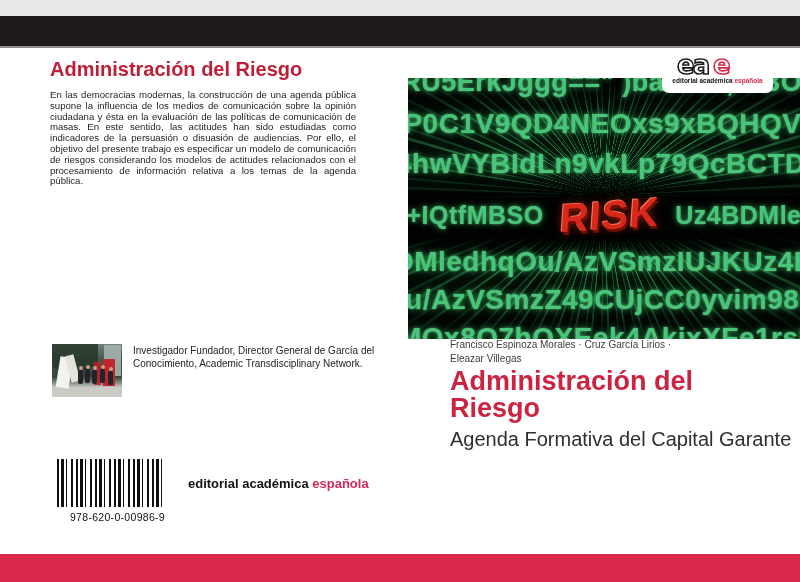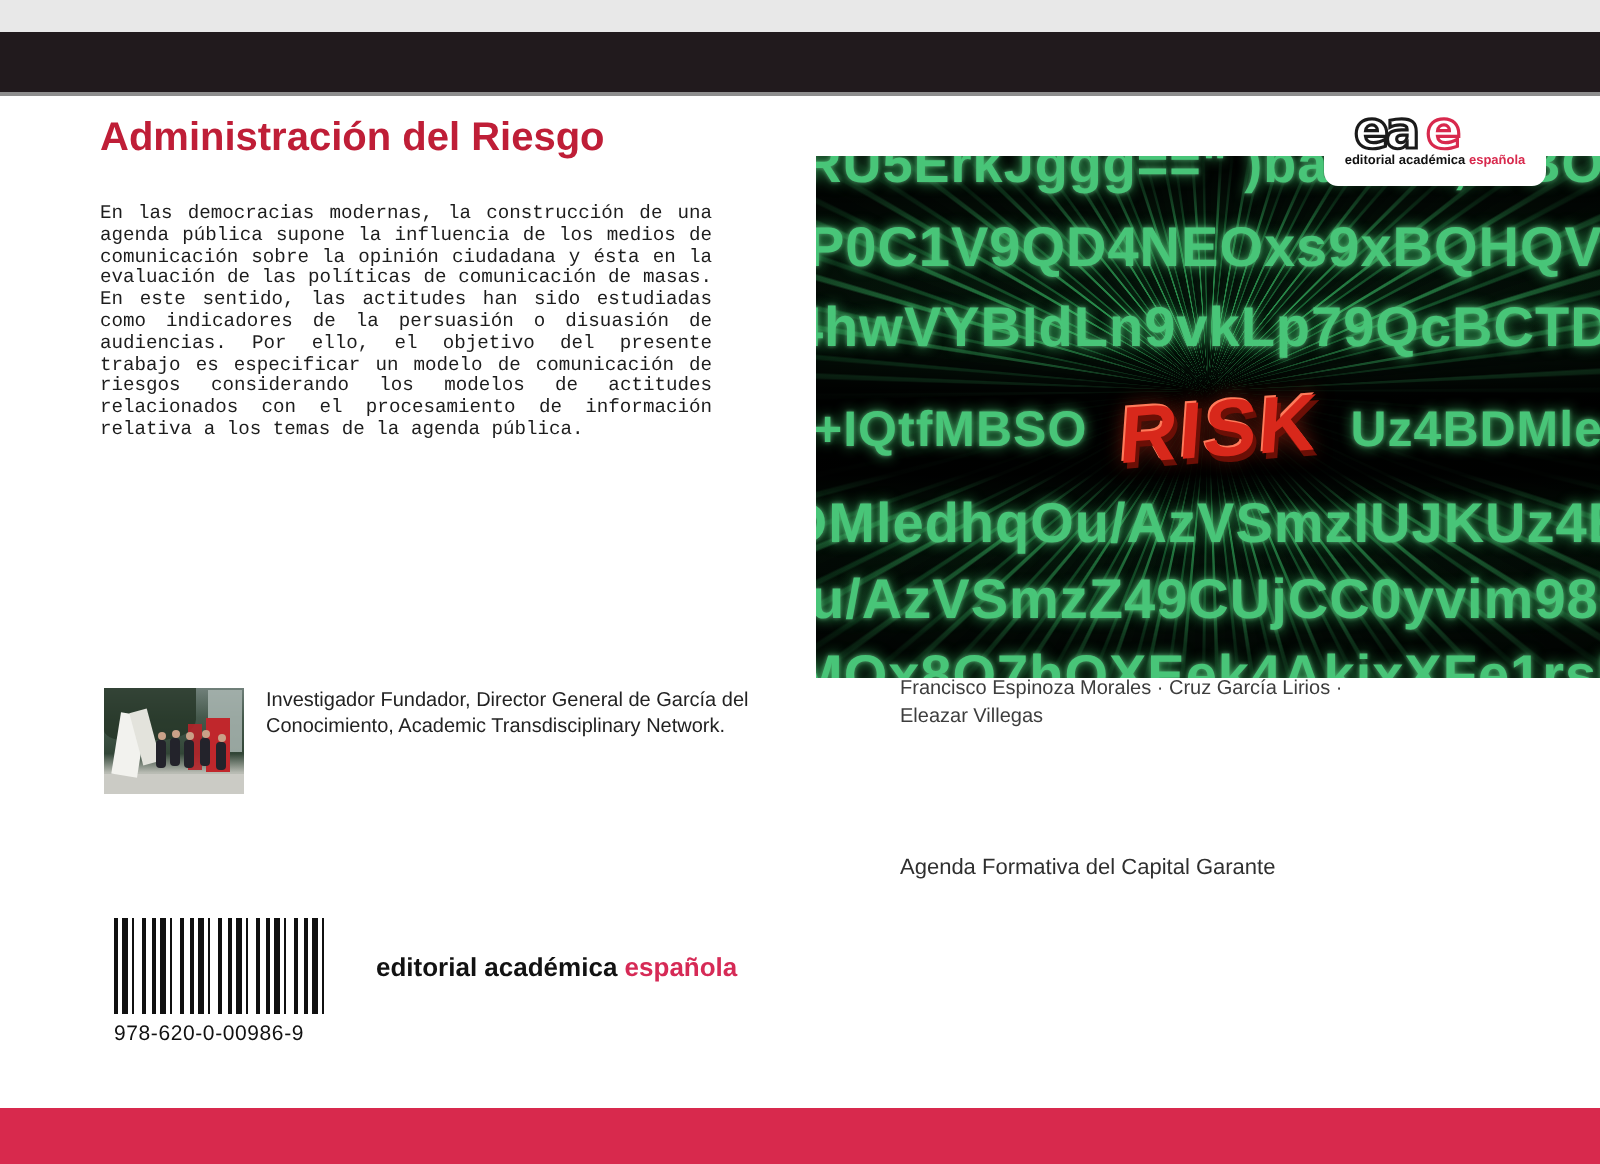--- a/index.html
+++ b/index.html
@@ -5,41 +5,41 @@
   html,body{margin:0;padding:0;background:#e8e8e8;}
   #canvas{position:relative;width:800px;height:582px;background:#ffffff;overflow:hidden;
           font-family:"Liberation Sans",sans-serif;margin:16px auto;}
 
   
   .topbar{position:absolute;left:0;top:0;width:800px;height:30px;background:#211a1d;border-bottom:2px solid #8d8d8d;}
   .redbar{position:absolute;left:0;top:538px;width:800px;height:44px;background:#d8294d;}
 
   
   .b-title{position:absolute;left:50px;top:42px;font-size:20px;font-weight:bold;color:#bf1e37;white-space:nowrap;}
-  .b-body{position:absolute;left:50px;top:86px;width:306px;font-size:9.6px;line-height:10.8px;
-          color:#1d1d1d;text-align:justify;font-family:Liberation Mono, monospace;}
+  .b-body{position:absolute;left:50px;top:74px;width:306px;font-size:9.6px;line-height:10.8px;
+          color:#1d1d1d;text-align:justify;}
   .photo{position:absolute;left:52px;top:328px;width:70px;height:53px;overflow:hidden;
          background:linear-gradient(180deg,#70807a 0,#45594c 28%,#324637 62%,#b9bcb4 80%,#c7c7c1 100%);}
   .ph-building{position:absolute;right:1px;top:1px;width:17px;height:31px;background:#a9b6b2;opacity:.85;}
   .ph-foliage{position:absolute;left:0;top:0;width:46px;height:26px;background:#243525;opacity:.8;border-radius:0 0 40% 20%;}
   .ph-sculpt1{position:absolute;left:6px;top:13px;width:13px;height:31px;background:#f2f2ee;transform:rotate(9deg);}
   .ph-sculpt2{position:absolute;left:16px;top:11px;width:9px;height:27px;background:#e3e3dc;transform:rotate(-15deg);}
   .ph-red1{position:absolute;right:7px;top:15px;width:12px;height:27px;background:#c0272c;}
   .ph-red2{position:absolute;right:21px;top:18px;width:7px;height:23px;background:#b5242a;opacity:.9;}
   .ph-ground{position:absolute;left:0;bottom:0;width:100%;height:10px;background:#cbcbc5;}
   .person{position:absolute;width:5px;height:14px;background:#23232b;border-radius:2px;}
   .person::before{content:'';position:absolute;top:-4px;left:.5px;width:4px;height:4px;border-radius:50%;background:#c9a188;}
   .bio{position:absolute;left:133px;top:329px;width:242px;font-size:10px;line-height:12.5px;color:#222;}
   .pub-line{position:absolute;left:188px;top:460px;font-size:13px;font-weight:bold;color:#121212;white-space:nowrap;}
   .pub-red{color:#d62a56;}
   .barcode{position:absolute;left:57px;top:443px;width:108px;}
   .barcode-bars{width:108px;height:48px;background:
       repeating-linear-gradient(90deg,#101010 0 2px,#fff 2px 4px,#101010 4px 7px,#fff 7px 9px,
       #101010 9px 10px,#fff 10px 14px,#101010 14px 16px,#fff 16px 19px);}
-  .isbn{width:108px;text-align:left;font-size:10.5px;color:#111;margin-top:4px;letter-spacing:.3px;}
+  .isbn{width:108px;text-align:right;font-size:10.5px;color:#111;margin-top:4px;letter-spacing:.3px;}
 
   
   .cover-image{position:absolute;left:408px;top:62px;width:392px;height:261px;overflow:hidden;
      background:
        radial-gradient(ellipse at 50% 45%, rgba(0,0,0,0) 0 28%, rgba(0,0,0,.45) 72%, rgba(0,0,0,.7) 100%),
        repeating-conic-gradient(from -90deg at 50% 45%, #05170b 0deg 1.6deg, #2f9e55 1.9deg 2.4deg,
          #07200f 2.7deg 4.4deg, #1c6b38 4.7deg 5.1deg, #04130a 5.4deg 7deg),
        #04130a;}
   .bands{position:absolute;inset:0;background:linear-gradient(180deg,
        rgba(0,0,0,.95) 0%, rgba(0,0,0,.3) 13%, rgba(4,18,9,.12) 30%, rgba(0,0,0,.5) 40%,
@@ -60,21 +60,21 @@
 
   .logo-box{position:absolute;left:662px;top:36px;width:111px;height:41px;background:#fff;border-radius:7px;
        display:flex;flex-direction:column;align-items:center;justify-content:flex-start;z-index:5;}
   .logo-caption{font-size:6.5px;font-weight:bold;color:#111;margin-top:-1px;white-space:nowrap;}
   .logo-caption .pub-red{color:#d8294d;}
 
   .authors{position:absolute;left:450px;top:322px;width:335px;font-size:10px;line-height:13.5px;
        color:#3d3d3d;white-space:pre-line;}
   .f-title{position:absolute;left:450px;top:352px;width:330px;font-size:27px;line-height:27px;
        font-weight:bold;color:#cc2440;white-space:pre-line;}
-  .f-subtitle{position:absolute;left:450px;top:412px;font-size:11px;color:#2f2f2f;white-space:nowrap;}
+  .f-subtitle{position:absolute;left:450px;top:412px;font-size:20px;color:#2f2f2f;white-space:nowrap;}
 </style>
 </head>
 <body>
 
 <div id="canvas">
 
   <div class="topbar"></div>
 
   <div class="b-title">Administración del Riesgo</div>
 
@@ -131,16 +131,18 @@
     </svg>
     <div class="logo-caption">
       <span>editorial académica</span>
       <span class="pub-red">española</span>
     </div>
   </div>
 
   <div class="authors">Francisco Espinoza Morales · Cruz García Lirios ·
 Eleazar Villegas</div>
 
+  <div class="f-title">Administración del
+Riesgo</div>
 
   <div class="f-subtitle">Agenda Formativa del Capital Garante</div>
 
 </div>
 
 </body></html>

